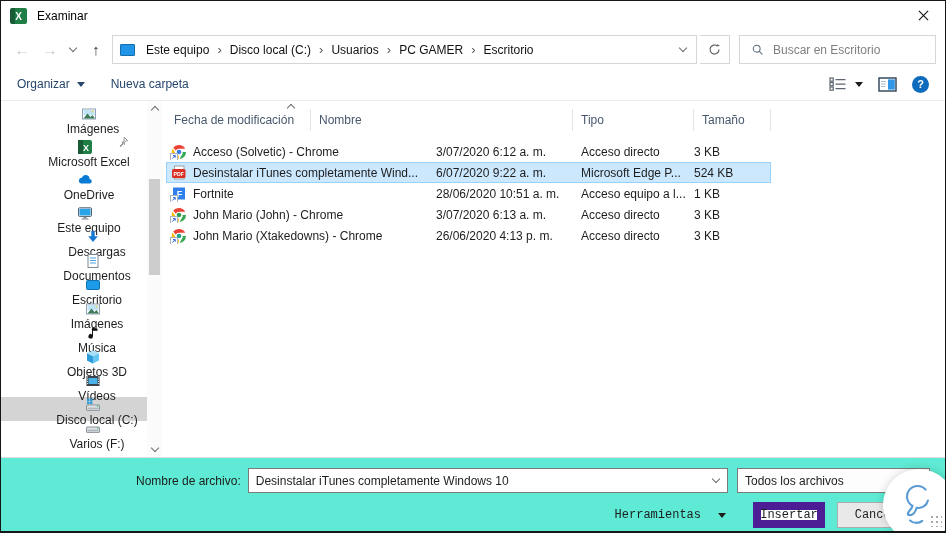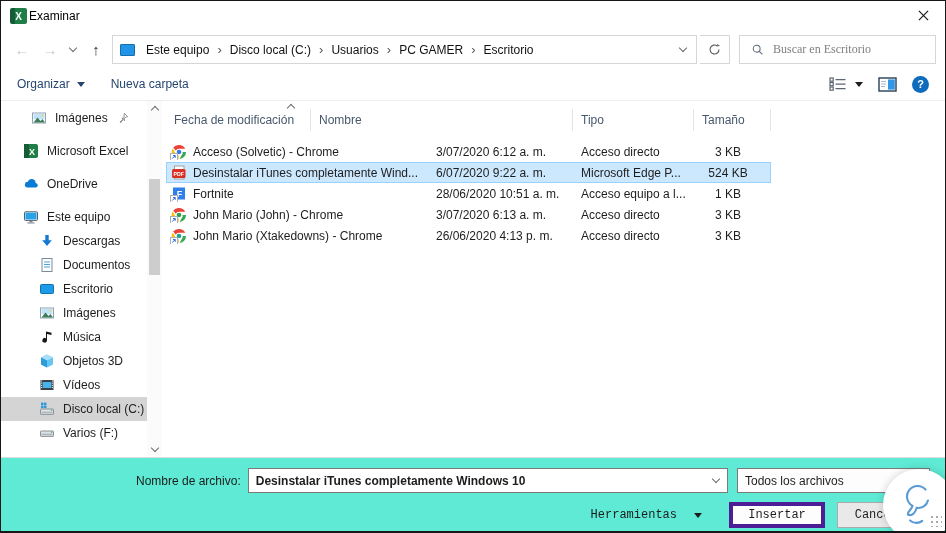--- a/index.html
+++ b/index.html
@@ -6,52 +6,52 @@
   *{box-sizing:border-box;}
   .window{
     width:946px;height:533px;position:relative;background:#fff;
     border:1px solid #161616;border-bottom-width:2px;overflow:hidden;
     font-family:"Liberation Sans","DejaVu Sans",sans-serif;font-size:12px;color:#1d1d1d;
   }
   
   .titlebar{height:30px;display:flex;align-items:center;padding-left:9px;position:relative;}
   .app-ic{width:17px;height:16px;border-radius:2px;background:linear-gradient(90deg,#185c37 0 5px,#1e7e45 5px);
     color:#fff;font-weight:bold;font-size:10px;display:flex;align-items:center;justify-content:center;}
-  .title-text{margin-left:2px;font-size:12px;color:#000;}
+  .title-text{margin-left:10px;font-size:12px;color:#000;}
   .close-btn{position:absolute;right:0;top:0;width:44px;height:29px;display:flex;align-items:center;justify-content:center;}
   
   .navbar{height:37px;display:flex;align-items:center;padding:0 9px;gap:4px;}
   .nav-arrow{width:24px;height:28px;display:flex;align-items:center;justify-content:center;font-size:15px;}
   .disabled-arrow{color:#c7c7c7;}
   .enabled-arrow{color:#3a3a3a;}
   .nav-chevron{width:14px;display:flex;justify-content:center;}
   .addressbar{flex:1;height:29px;border:1px solid #d6d6d6;display:flex;align-items:center;padding-left:7px;background:#fff;}
   .crumb-ic{width:15px;height:12px;background:#2094e6;border:1px solid #176eac;border-radius:1px;margin-right:4px;}
   .crumb{padding:0 7px;white-space:nowrap;color:#111;}
   .crumb-sep{color:#555;font-size:13px;padding:0 1px;}
   .addr-spacer{flex:1;}
   .addr-dd{width:26px;display:flex;justify-content:center;align-items:center;height:100%;}
   .refreshbox{width:30px;height:29px;border:1px solid #d6d6d6;border-left:none;display:flex;align-items:center;justify-content:center;margin-left:-1px;}
   .searchbox{width:197px;height:29px;border:1px solid #d6d6d6;display:flex;align-items:center;gap:9px;padding-left:11px;margin-left:5px;background:#fff;}
-  .search-ph{color:#7f7f7f;font-family:Liberation Serif, serif;}
+  .search-ph{color:#7f7f7f;}
   
   .toolbar{height:33px;display:flex;align-items:center;padding:0 16px;border-bottom:1px solid #ededed;}
   .cmd{color:#26466d;display:flex;align-items:center;gap:7px;margin-right:26px;}
   .tools-right{margin-left:auto;display:flex;align-items:center;gap:15px;}
   .caret{display:inline-block;width:0;height:0;border-left:4px solid transparent;border-right:4px solid transparent;border-top:5px solid #1d1d1d;}
   .caret.blue{border-top-color:#26466d;}
   .help-circ{width:17px;height:17px;border-radius:50%;background:#0f6cbd;color:#fff;font-weight:bold;font-size:11px;
     display:flex;align-items:center;justify-content:center;}
   .chv{display:inline-block;width:6px;height:6px;border-right:1.4px solid #6b6b6b;border-bottom:1.4px solid #6b6b6b;transform:rotate(45deg);margin-top:-3px;}
   .chv.up{transform:rotate(-135deg);margin-top:3px;}
   
   .content{display:flex;height:356px;}
   .sidebar{width:161px;position:relative;overflow:hidden;flex:none;}
   .side-list{padding-top:5px;}
-  .side-item{height:24px;display:flex;align-items:center;width:146px;}
+  .side-item{height:24px;display:flex;align-items:center;width:146px;flex-direction:column;}
   .side-item.gap{margin-top:9px;}
   .side-item.sel{background:#d4d4d4;}
   .side-label{margin-left:8px;white-space:nowrap;}
   .pin{margin-left:auto;margin-right:18px;}
   .ic{width:16px;height:16px;display:inline-flex;flex:none;position:relative;}
   .ic svg{width:100%;height:100%;}
   .scrollbar{position:absolute;right:0;top:0;bottom:0;width:15px;background:#fbfbfb;}
   .sb-arrow{height:15px;display:flex;align-items:center;justify-content:center;}
   .sb-arrow.bottom{position:absolute;bottom:0;left:0;right:0;}
   .sb-thumb{position:absolute;left:2px;right:2px;top:78px;height:96px;background:#cdcdcd;}
@@ -63,35 +63,35 @@
   .hc.name{width:262px;}.hc.date{width:145px;}.hc.type{width:121px;}.hc.size{width:77px;}
   .sort-ind{position:absolute;top:-4px;left:122px;}
   .rows{margin-top:7px;}
   .row{display:flex;align-items:center;height:21px;width:605px;}
   .row.sel{background:#cce8ff;box-shadow:inset 0 0 0 1px #99d1ff;}
   .cell{white-space:nowrap;overflow:hidden;}
   .c-name{width:262px;display:flex;align-items:center;padding-left:5px;}
   .c-name .txt{margin-left:6px;}
   .c-date{width:145px;padding-left:8px;}
   .c-type{width:121px;padding-left:8px;}
-  .c-size{width:77px;text-align:center;padding-right:9px;}
+  .c-size{width:77px;text-align:left;padding-right:9px;}
   .lnkov{position:absolute;left:-1px;bottom:-1px;width:8px;height:8px;}
   
   .footer{height:75px;background:#5eead4;border-top:1px solid #ddd;}
   .fn-row{display:flex;align-items:center;margin:10px 15px 0 135px;height:25px;}
   .fn-label{margin-right:7px;white-space:nowrap;}
   .combo{height:25px;border:1px solid #7a7a7a;background:#fff;display:flex;align-items:center;padding-left:7px;}
   .combo .val{flex:1;white-space:nowrap;overflow:hidden;}
   .combo .dd{width:22px;display:flex;justify-content:center;}
-  .fn-input{flex:1;margin-right:9px;font-weight:bold;}
+  .fn-input{flex:1;margin-right:9px;}
   .ft-select{width:193px;background:#fdfdfd;}
   .btn-row{display:flex;align-items:center;justify-content:flex-end;margin:9px 15px 0 0;font-family:Liberation Mono, monospace;}
   .menu-btn{display:flex;align-items:center;gap:17px;padding:0 14px;margin-right:13px;color:#1d1d1d;}
   .btn{height:26px;display:flex;align-items:center;justify-content:center;font-size:12px;}
-  .btn-primary{width:96px;background:#fdfdfd;border:4px solid #4c1d95;margin-right:12px;}
+  .btn-primary{width:72px;background:#fdfdfd;border:8px solid #4c1d95;margin-right:12px;}
   .btn-default{width:93px;background:#e9e9e9;border:1px solid #ababab;}
   
   .watermark{position:absolute;right:-10px;bottom:-10px;width:72px;height:72px;border-radius:50%;background:#fff;
     box-shadow:0 0 8px rgba(0,0,0,.18);display:flex;align-items:center;justify-content:center;}
   .grip{position:absolute;right:3px;bottom:4px;width:12px;height:12px;
     background:radial-gradient(circle at 2px 2px,#a9a9a9 1px,transparent 1.4px);background-size:5px 5px;}
 </style>
 </head>
 <body>
 

